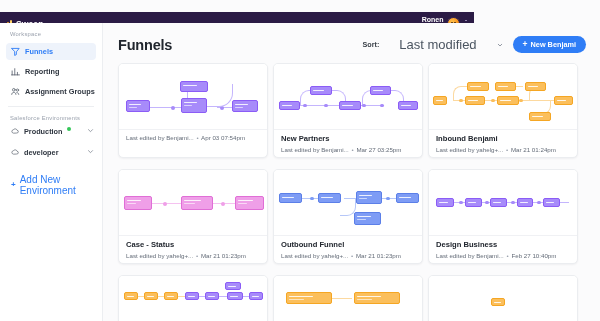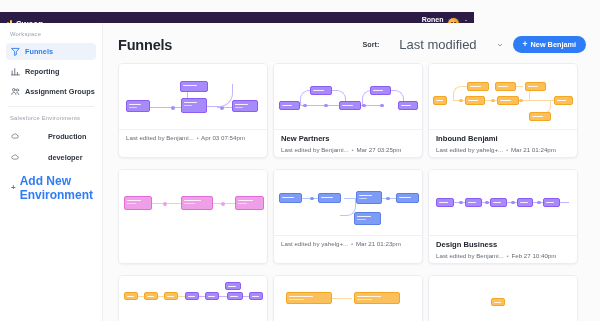--- a/index.html
+++ b/index.html
@@ -61,31 +61,31 @@
     border-radius:4px; cursor:pointer;
   }
   .side-item.active { background:#eef3fb; }
   .side-item .lbl { font-size:7.3px; font-weight:700; color:#2f3640; }
   .side-item.active .lbl { color:#2f7df6; }
   .side-ico { width:9px; height:9px; flex:none; display:block; color:#5b636f; }
   .side-item.active .side-ico { color:#2f7df6; }
   .side-div { height:1px; background:#eceef1; margin:6px 8px 8px 8px; }
 
   .env-item {
-    display:flex; align-items:center; height:18px;
-    margin:0 8px 3px 8px; padding-left:3px; cursor:pointer;gap:24px;
+    display:flex; align-items:flex-start; height:18px;
+    margin:0 8px 3px 8px; padding-left:3px; cursor:pointer;
   }
   .env-ico { width:8px; height:8px; flex:none; color:#5b636f; margin-right:5px; }
   .env-name { font-size:7.3px; font-weight:700; color:#2f3640; }
   .env-dot { width:4px; height:4px; border-radius:50%; background:#34c759; margin-left:4px; }
   .env-chev { margin-left:auto; width:7px; height:7px; color:#8b929d; }
 
   .add-env { display:flex; align-items:center; gap:4px; margin:8px 0 0 11px; cursor:pointer; }
   .add-env .plus { color:#2f7df6; font-size:8px; line-height:1; font-weight:700; }
-  .add-env .lbl { color:#2f7df6; font-size:12px; font-weight:700; }
+  .add-env .lbl { color:#2f7df6; font-size:10px; font-weight:400; }
 
   
   .main { position:absolute; top:23px; left:103px; width:497px; height:298px; background:#fbfbfc; overflow:hidden; }
   .main-head {
     display:flex; align-items:center; justify-content:space-between;
     padding: 13px 14px 0 15px;
   }
   .page-title { font-size:14.5px; font-weight:700; color:#21262e; letter-spacing:-.2px; }
   .head-right { display:flex; align-items:center; gap:10px; }
   .sort-wrap { display:flex; align-items:center; gap:20px; cursor:pointer; }
@@ -338,38 +338,47 @@
       <div class="card">
         <div class="card-canvas">
           <div class="edge e-pink" style="left:32px; top:33px; width:32px;"></div>
           <div class="edge e-pink" style="left:92px; top:33px; width:26px;"></div>
           <div class="pill p-pink" style="left:44px; top:31.5px; width:4px; height:4px;"></div>
           <div class="pill p-pink" style="left:102px; top:31.5px; width:4px; height:4px;"></div>
           <div class="node p-pink" style="left:5px; top:26px; width:28px; height:14px;"></div>
           <div class="node p-pink" style="left:62px; top:26px; width:32px; height:14px;"></div>
           <div class="node p-pink" style="left:116px; top:26px; width:29px; height:14px;"></div>
         </div>
+        <div class="card-foot">
+          <div class="card-title">Case - Status</div>
+          <div class="card-meta">
+            <span>Last edited by yahelg+...</span>
+            <span class="dot">•</span>
+            <span>Mar 21 01:23pm</span>
+          </div>
+        </div>
       </div>
 
       <div class="card">
         <div class="card-canvas">
           <div class="edge e-blue" style="left:28px; top:28px; width:20px;"></div>
           <div class="edge e-blue" style="left:70px; top:28px; width:14px;"></div>
           <div class="edge e-blue" style="left:108px; top:28px; width:16px;"></div>
           <div class="curve" style="left:66px; top:28px; width:16px; height:18px; border:1px solid #b6c7f8; border-left:none; border-top:none; border-radius:0 0 9px 0;"></div>
           <div class="pill p-blue" style="left:36px; top:26.5px; width:3.5px; height:3.5px;"></div>
           <div class="pill p-blue" style="left:58px; top:26.5px; width:3.5px; height:3.5px;"></div>
           <div class="pill p-blue" style="left:112px; top:26.5px; width:3.5px; height:3.5px;"></div>
           <div class="node p-blue sm" style="left:5px; top:23px; width:23px; height:10px;"></div>
           <div class="node p-blue sm" style="left:44px; top:23px; width:23px; height:10px;"></div>
           <div class="node p-blue" style="left:82px; top:21px; width:26px; height:13px;"></div>
           <div class="node p-blue" style="left:80px; top:42px; width:27px; height:13px;"></div>
           <div class="node p-blue sm" style="left:122px; top:23px; width:23px; height:10px;"></div>
         </div>
         <div class="card-foot">
+          <div class="card-title">Outbound Funnel</div>
           <div class="card-meta">
             <span>Last edited by yahelg+...</span>
             <span class="dot">•</span>
             <span>Mar 21 01:23pm</span>
           </div>
         </div>
       </div>
 
       <div class="card">
         <div class="card-canvas">

